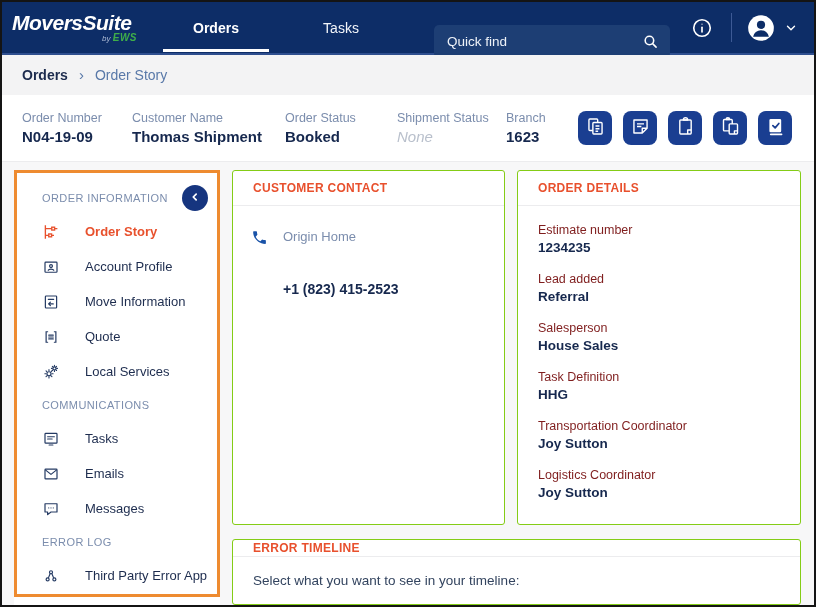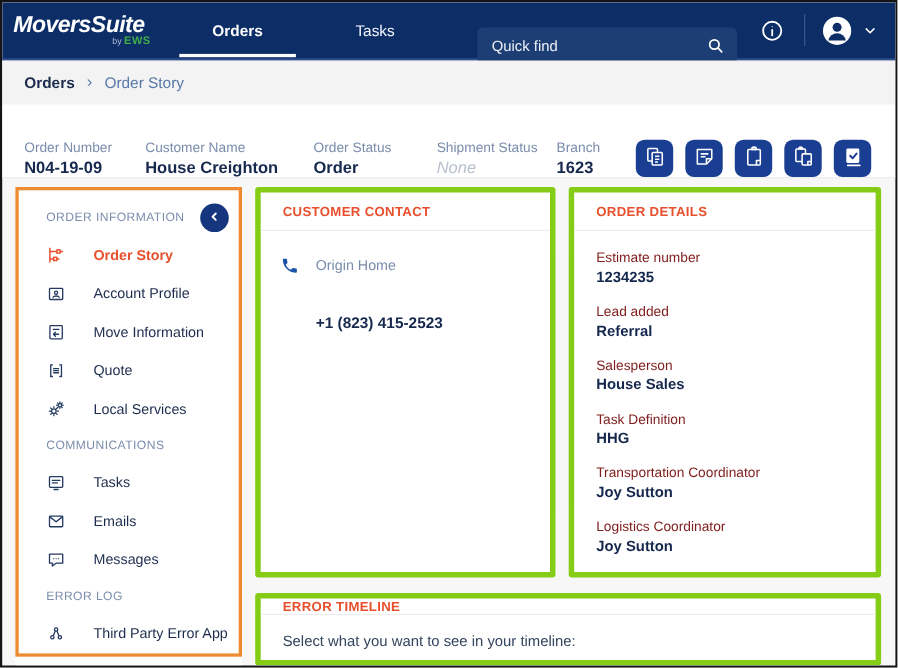--- a/index.html
+++ b/index.html
@@ -5,21 +5,21 @@
   * { margin:0; padding:0; box-sizing:border-box; font-family:"Liberation Sans", sans-serif; }
   html,body { background:#e9e9e9; }
   .screen{ width:816px; height:607px; border:2px solid #141414; background:#F7F7F8;
            display:flex; flex-direction:column; overflow:hidden; }
 
   
   .navbar{ height:53px; flex:none; background:#0D2D67; border-bottom:2px solid #2E4E8E;
            display:flex; align-items:center; padding:0 16px 0 10px; }
   .logo{ display:flex; flex-direction:column; width:125px; flex:none; }
   .brand{ color:#fff; font-size:21px; font-weight:bold; font-style:italic; letter-spacing:-.5px; line-height:22px;}
-  .byline{ align-self:flex-end; font-size:8px; color:#aebcd6; margin-top:-2px; }
+  .byline{ align-self:flex-end; font-size:8px; color:#aebcd6; margin-top:-2px; font-style:italic;}
   .byline b{ color:#3FAE49; font-size:10px; letter-spacing:.5px;}
   .tab{ position:relative; height:51px; width:110px; display:flex; align-items:center; justify-content:center;
         color:#f2f5fa; font-size:14px; cursor:pointer; }
   .tab.first{ margin-left:24px; }
   .tab.second{ margin-left:15px; }
   .tab.active{ font-weight:bold; color:#fff; }
   .tab.active::after{ content:""; position:absolute; left:2px; right:2px; bottom:1px; height:3px; background:#fff; }
   .search-box{ margin-left:auto; width:236px; height:33px; background:#1D3E74; border-radius:5px;
                display:flex; align-items:center; padding:0 11px 0 13px;margin-top:28px; }
   .search-box input{ flex:1; background:transparent; border:none; outline:none; color:#fff; font-size:13.5px; min-width:0;}
@@ -31,21 +31,21 @@
   .nav-chevron{ margin-left:9px; }
 
   
   .breadcrumb{ height:40px; flex:none; background:#F3F3F4; display:flex; align-items:center;
                padding:0 20px; gap:11px; font-size:14px; }
   .bc-root{ color:#1C2B4D; font-weight:bold; cursor:pointer; }
   .bc-sep{ color:#5878A8; font-size:15px; line-height:1; padding-bottom:2px;}
   .bc-current{ color:#5878A8; }
 
   
-  .order-header{ height:67px; flex:none; background:#fff; display:flex; align-items:flex-end;
+  .order-header{ height:67px; flex:none; background:#fff; display:flex; align-items:center;
                  padding:0 22px 0 20px; border-bottom:1px solid #ECECEE; }
   .oh-field{ display:flex; flex-direction:column; gap:3px; }
   .oh-label{ font-size:12.5px; color:#7B8DAD; }
   .oh-value{ font-size:15px; font-weight:bold; color:#16284E; }
   .oh-value.muted{ font-weight:normal; font-style:italic; color:#B9C0CC; }
   .w1{width:110px;} .w2{width:153px;} .w3{width:112px;} .w4{width:109px;}
   .oh-actions{ margin-left:auto; display:flex; gap:11px; }
   .icon-btn{ width:34px; height:34px; border-radius:8px; background:#1A3E91; border:none; cursor:pointer;
              display:flex; align-items:center; justify-content:center; }
 
@@ -62,21 +62,21 @@
                  border:none; cursor:pointer; display:flex; align-items:center; justify-content:center; }
   .side-item{ height:35px; display:flex; align-items:center; padding-left:28px; gap:25px;
               font-size:13px; color:#1D2C4E; cursor:pointer; }
   .si-icon{ width:18px; height:18px; color:#243A63; flex:none; display:flex; align-items:center; }
   .side-item.active{ color:#E8512D; font-weight:bold; }
   .side-item.active .si-icon{ color:#E8512D; }
 
   
   .content{ flex:1; min-width:0; display:flex; flex-direction:column; gap:14px; }
   .cards-row{ display:flex; gap:12px; height:355px; flex:none; }
-  .card{ background:#fff; border:5px solid #84cc16; border-radius:3px; overflow:hidden; }
+  .card{ background:#fff; border:1px solid #84cc16; border-radius:3px; overflow:hidden; }
   .card-contact{ width:273px; flex:none; }
   .card-details{ flex:1; }
   .card-header{ height:35px; display:flex; align-items:center; padding:0 20px; border-bottom:1px solid #ECECEE; }
   .card-title{ font-size:12px; font-weight:bold; color:#E8502D; letter-spacing:.3px; }
   .contact-body{ padding:22px 18px; }
   .contact-row{ display:flex; gap:14px; margin-bottom:21px; align-items:flex-start; }
   .c-icon{ width:18px; height:18px; flex:none; margin-top:1px; }
   .no-email{ font-size:13px; font-style:italic; color:#A7B1C2; margin-top:2px;}
   .phone-label{ font-size:13px; color:#7B8DAD; line-height:17px; }
   .phone-value{ font-size:14px; font-weight:bold; color:#16284E; line-height:17px;margin-top:36px; }
@@ -145,25 +145,25 @@
     <span class="bc-current">Order Story</span>
   </div>
 
   <div class="order-header">
     <div class="oh-field w1">
       <span class="oh-label">Order Number</span>
       <span class="oh-value">N04-19-09</span>
     </div>
     <div class="oh-field w2">
       <span class="oh-label">Customer Name</span>
-      <span class="oh-value">House Creighton</span>
+      <span class="oh-value">Thomas Shipment</span>
     </div>
     <div class="oh-field w3">
       <span class="oh-label">Order Status</span>
-      <span class="oh-value">Order</span>
+      <span class="oh-value">Booked</span>
     </div>
     <div class="oh-field w4">
       <span class="oh-label">Shipment Status</span>
       <span class="oh-value muted">None</span>
     </div>
     <div class="oh-field">
       <span class="oh-label">Branch</span>
       <span class="oh-value">1623</span>
     </div>
 

